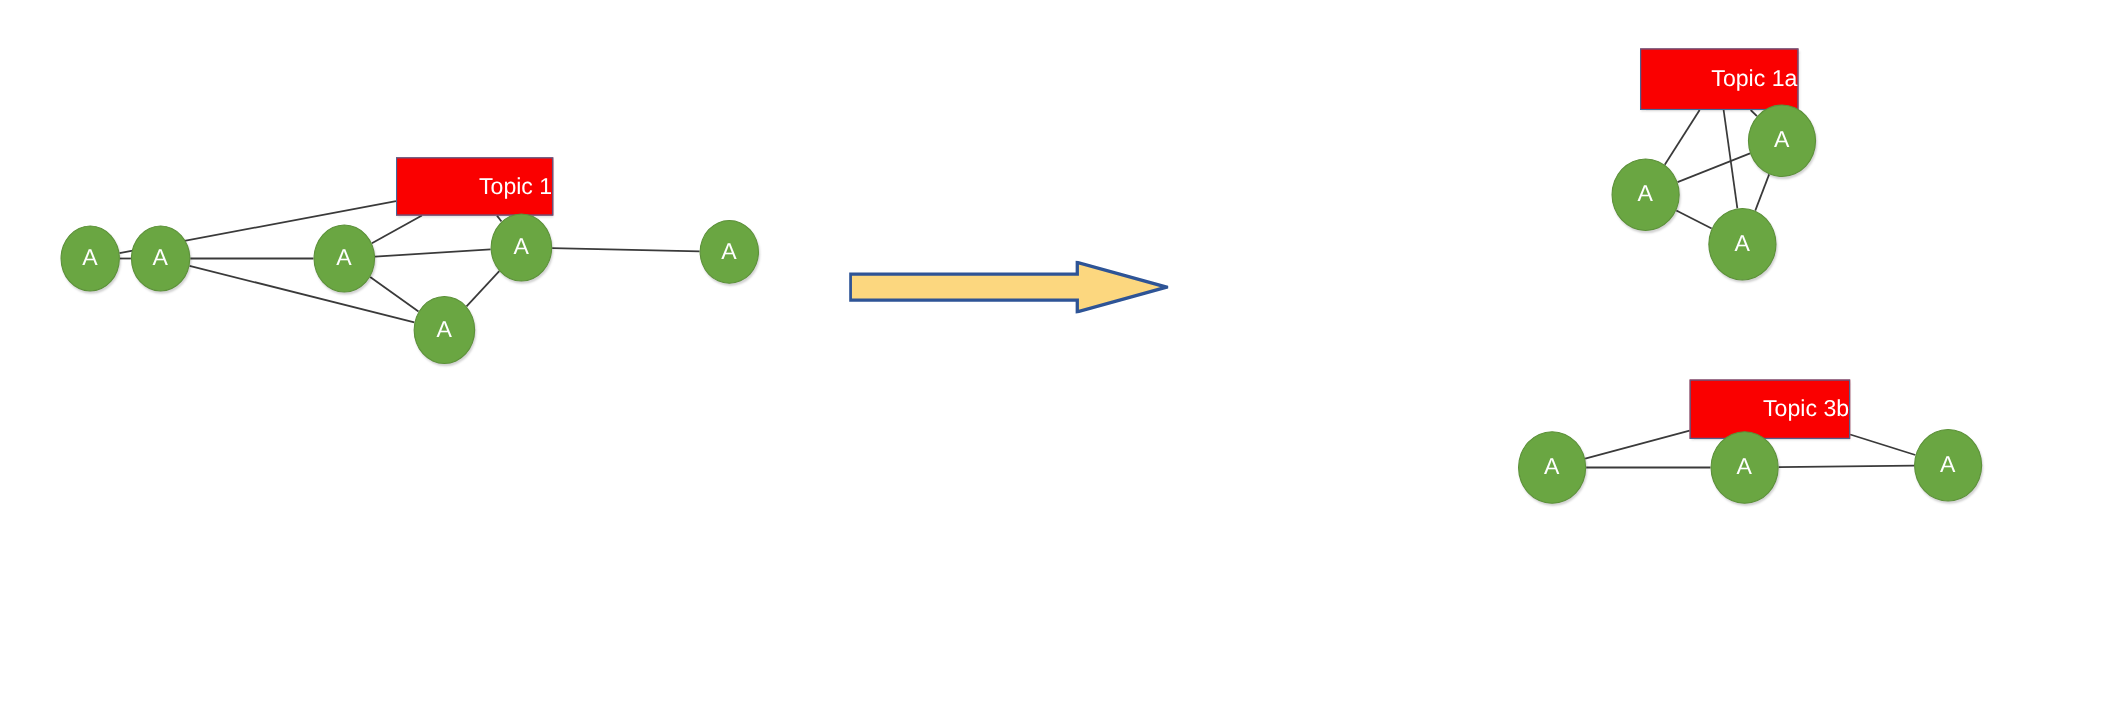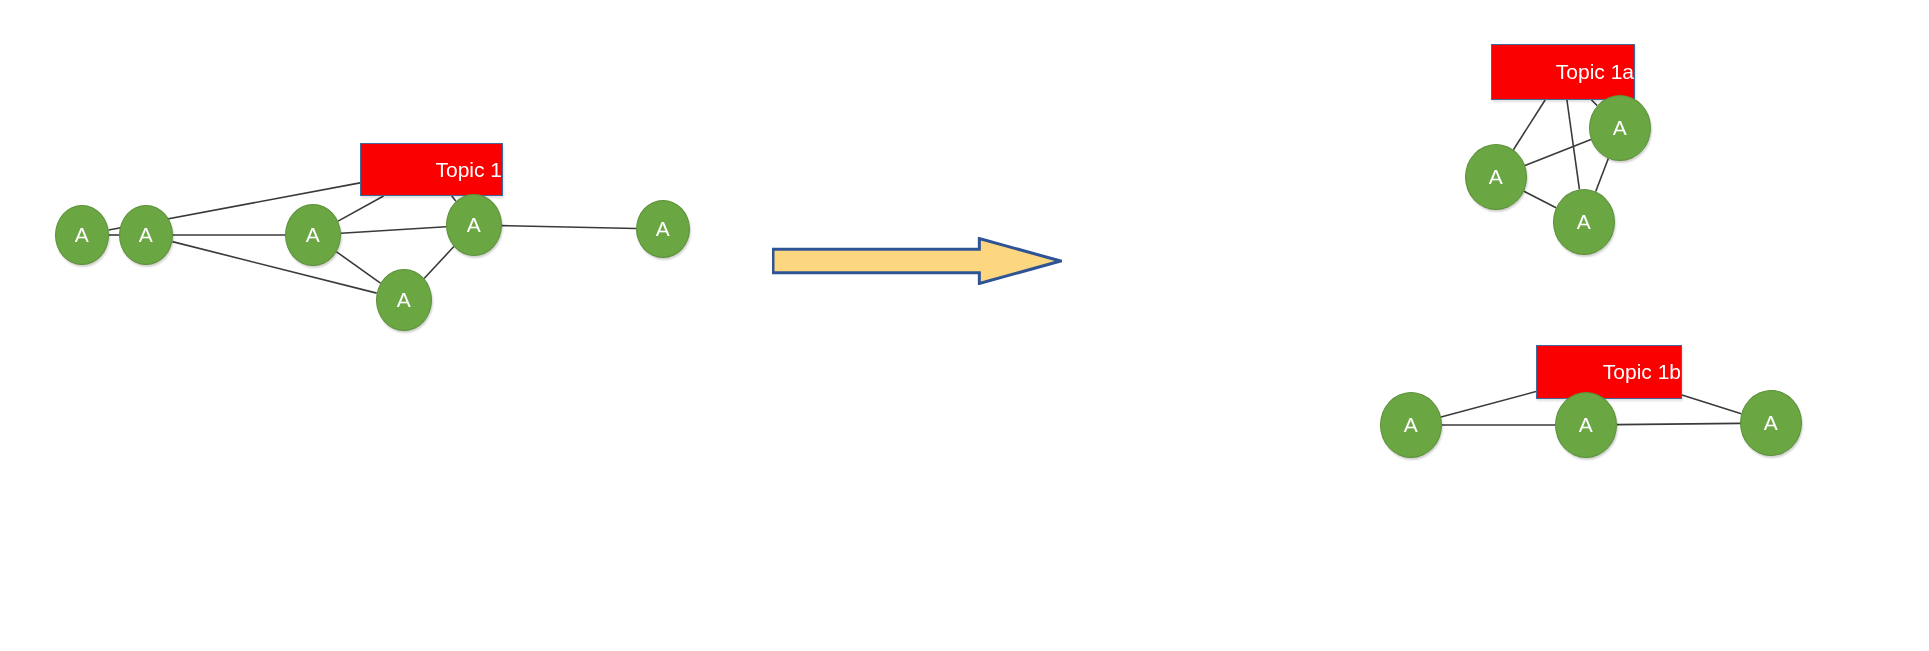--- a/index.html
+++ b/index.html
@@ -114,21 +114,21 @@
       <div class="node" style="left: 1465px; top: 144px; width: 62px; height: 66px; background: rgb(106, 166, 66); border-color: rgb(92, 145, 57); color: rgb(255, 255, 255);">
         <span>A</span>
       </div>
       <div class="node" style="left: 1589px; top: 95px; width: 62px; height: 66px; background: rgb(106, 166, 66); border-color: rgb(92, 145, 57); color: rgb(255, 255, 255);">
         <span>A</span>
       </div>
       <div class="node" style="left: 1553px; top: 189px; width: 62px; height: 66px; background: rgb(106, 166, 66); border-color: rgb(92, 145, 57); color: rgb(255, 255, 255);">
         <span>A</span>
       </div>
       <div class="topic-box" style="left: 1536px; top: 345px; width: 146px; height: 54px; background: rgb(250, 0, 0); border-color: rgb(65, 105, 155); color: rgb(255, 255, 255);">
-        <span>Topic 1b</span>
+        <span>Topic 3b</span>
       </div>
       <div class="node" style="left: 1380px; top: 392px; width: 62px; height: 66px; background: rgb(106, 166, 66); border-color: rgb(92, 145, 57); color: rgb(255, 255, 255);">
         <span>A</span>
       </div>
       <div class="node" style="left: 1555px; top: 392px; width: 62px; height: 66px; background: rgb(106, 166, 66); border-color: rgb(92, 145, 57); color: rgb(255, 255, 255);">
         <span>A</span>
       </div>
       <div class="node" style="left: 1740px; top: 390px; width: 62px; height: 66px; background: rgb(106, 166, 66); border-color: rgb(92, 145, 57); color: rgb(255, 255, 255);">
         <span>A</span>
       </div>

